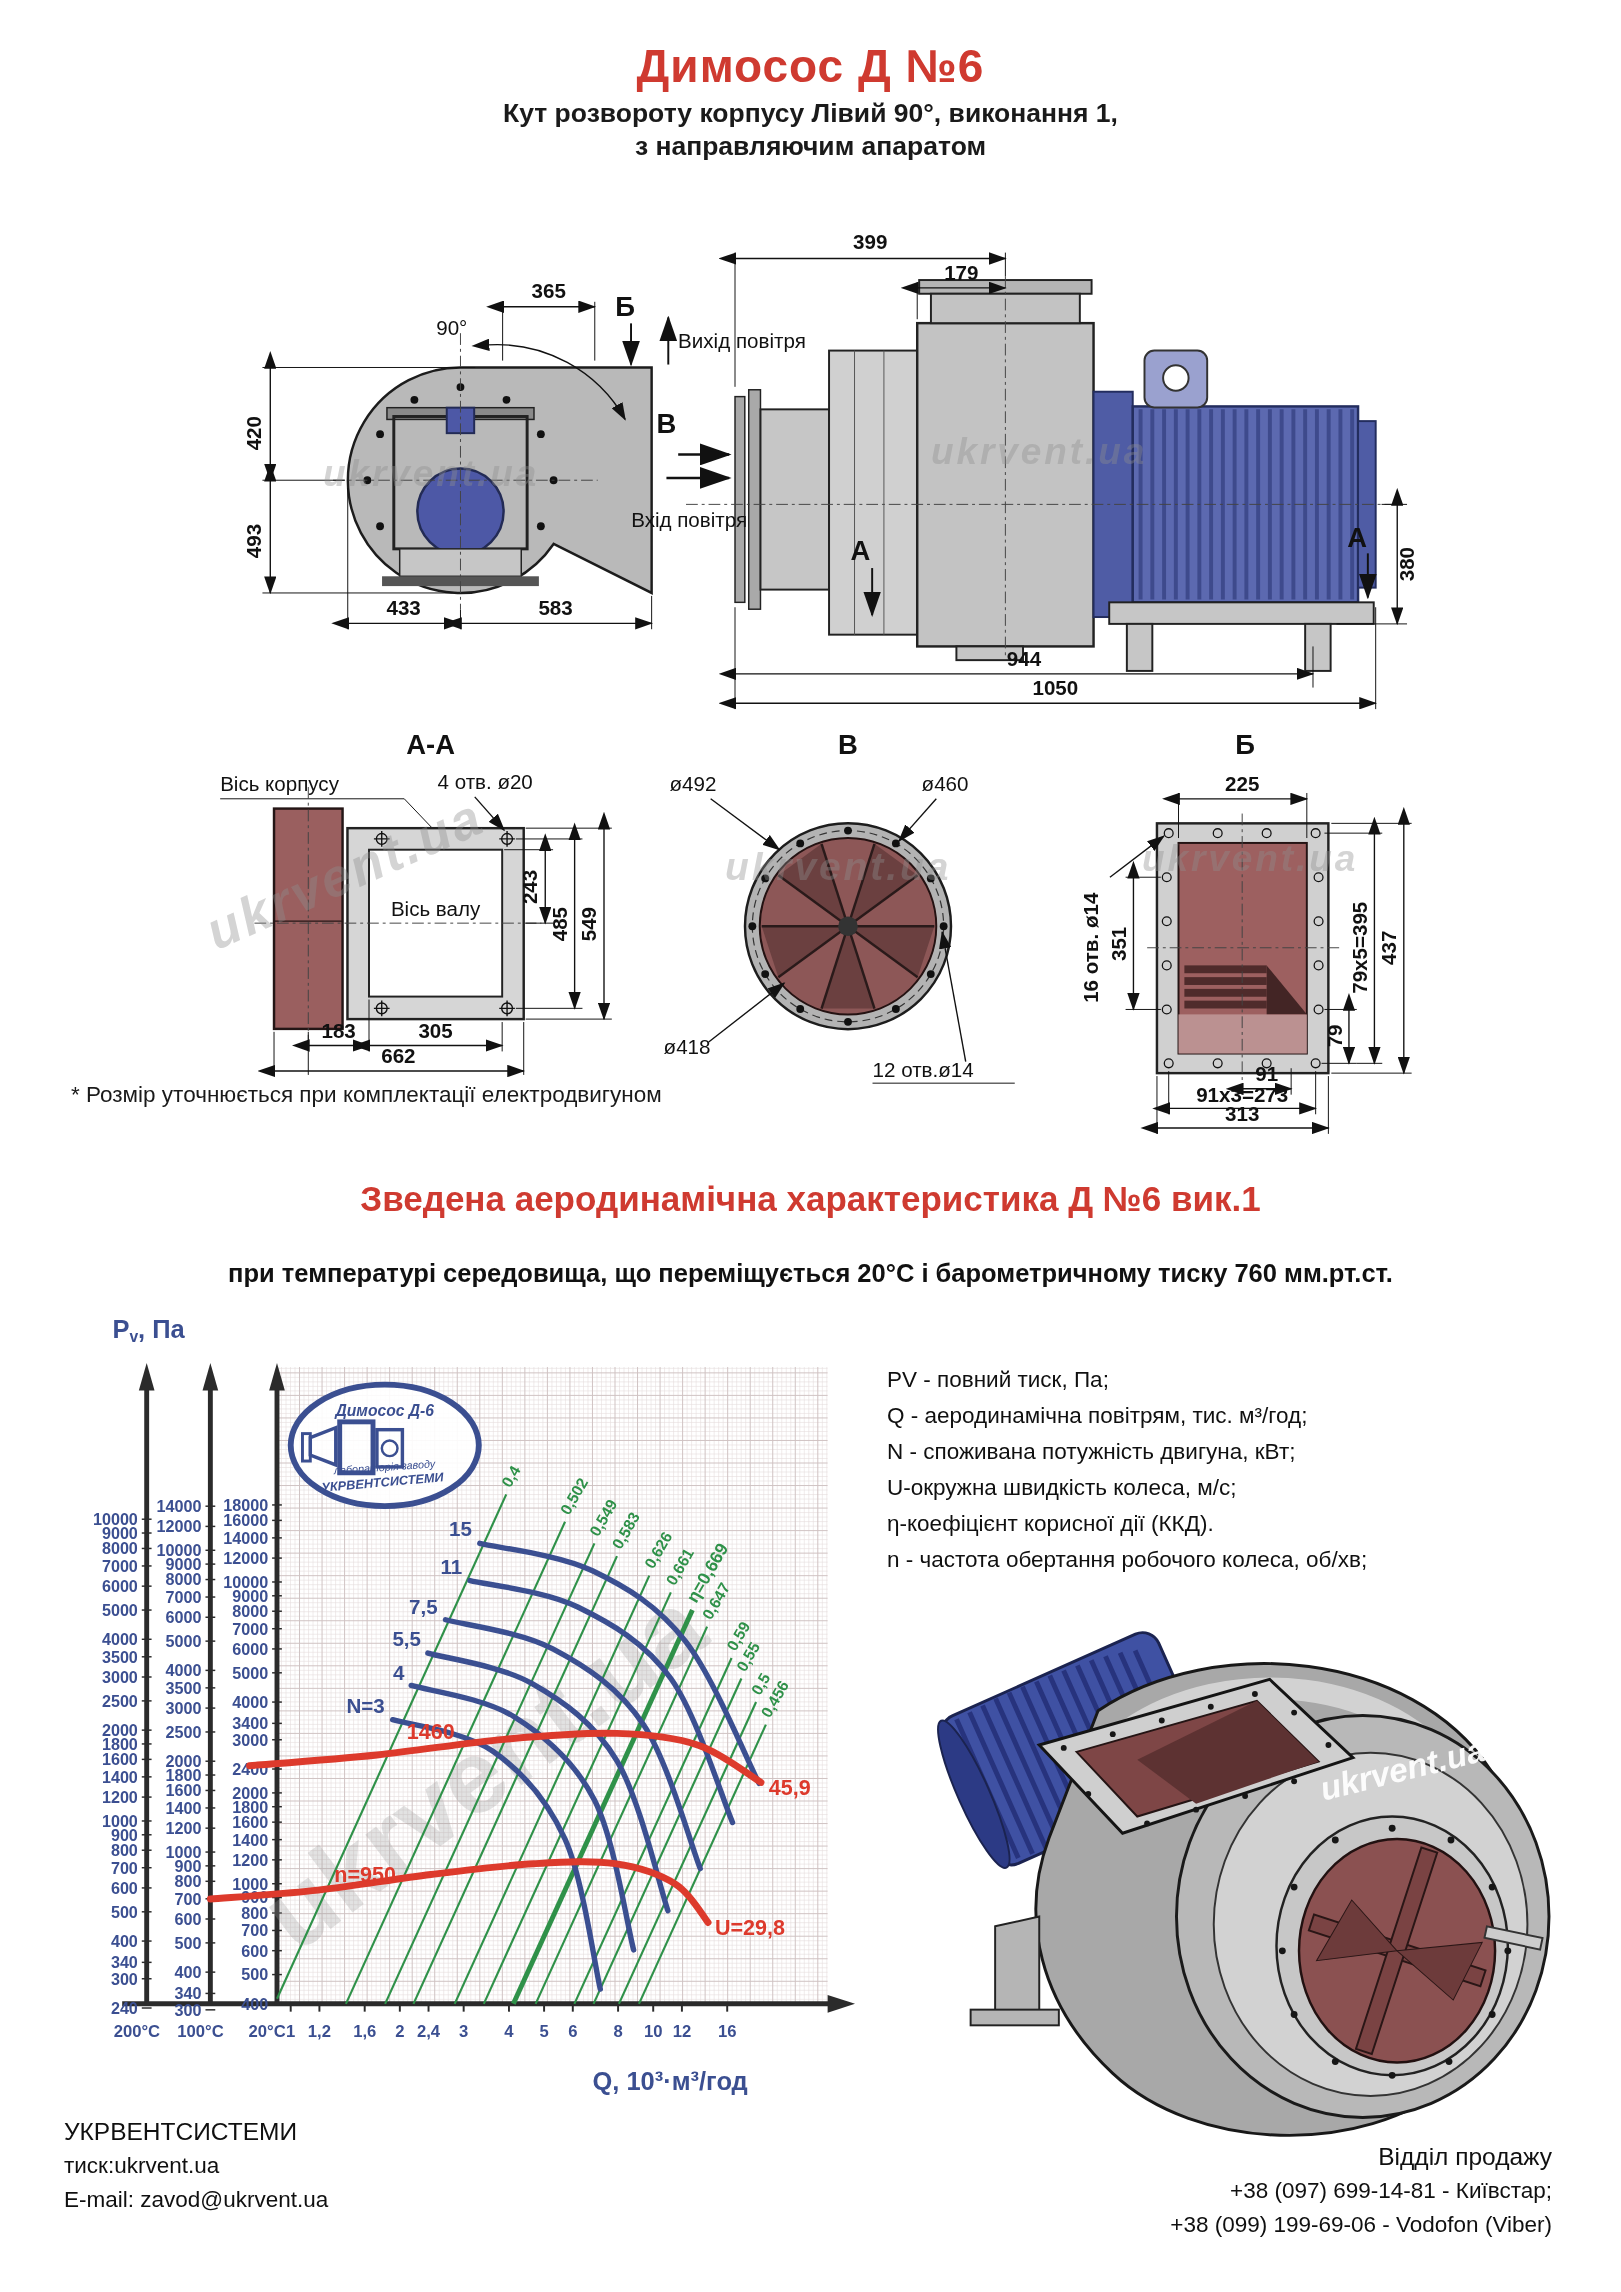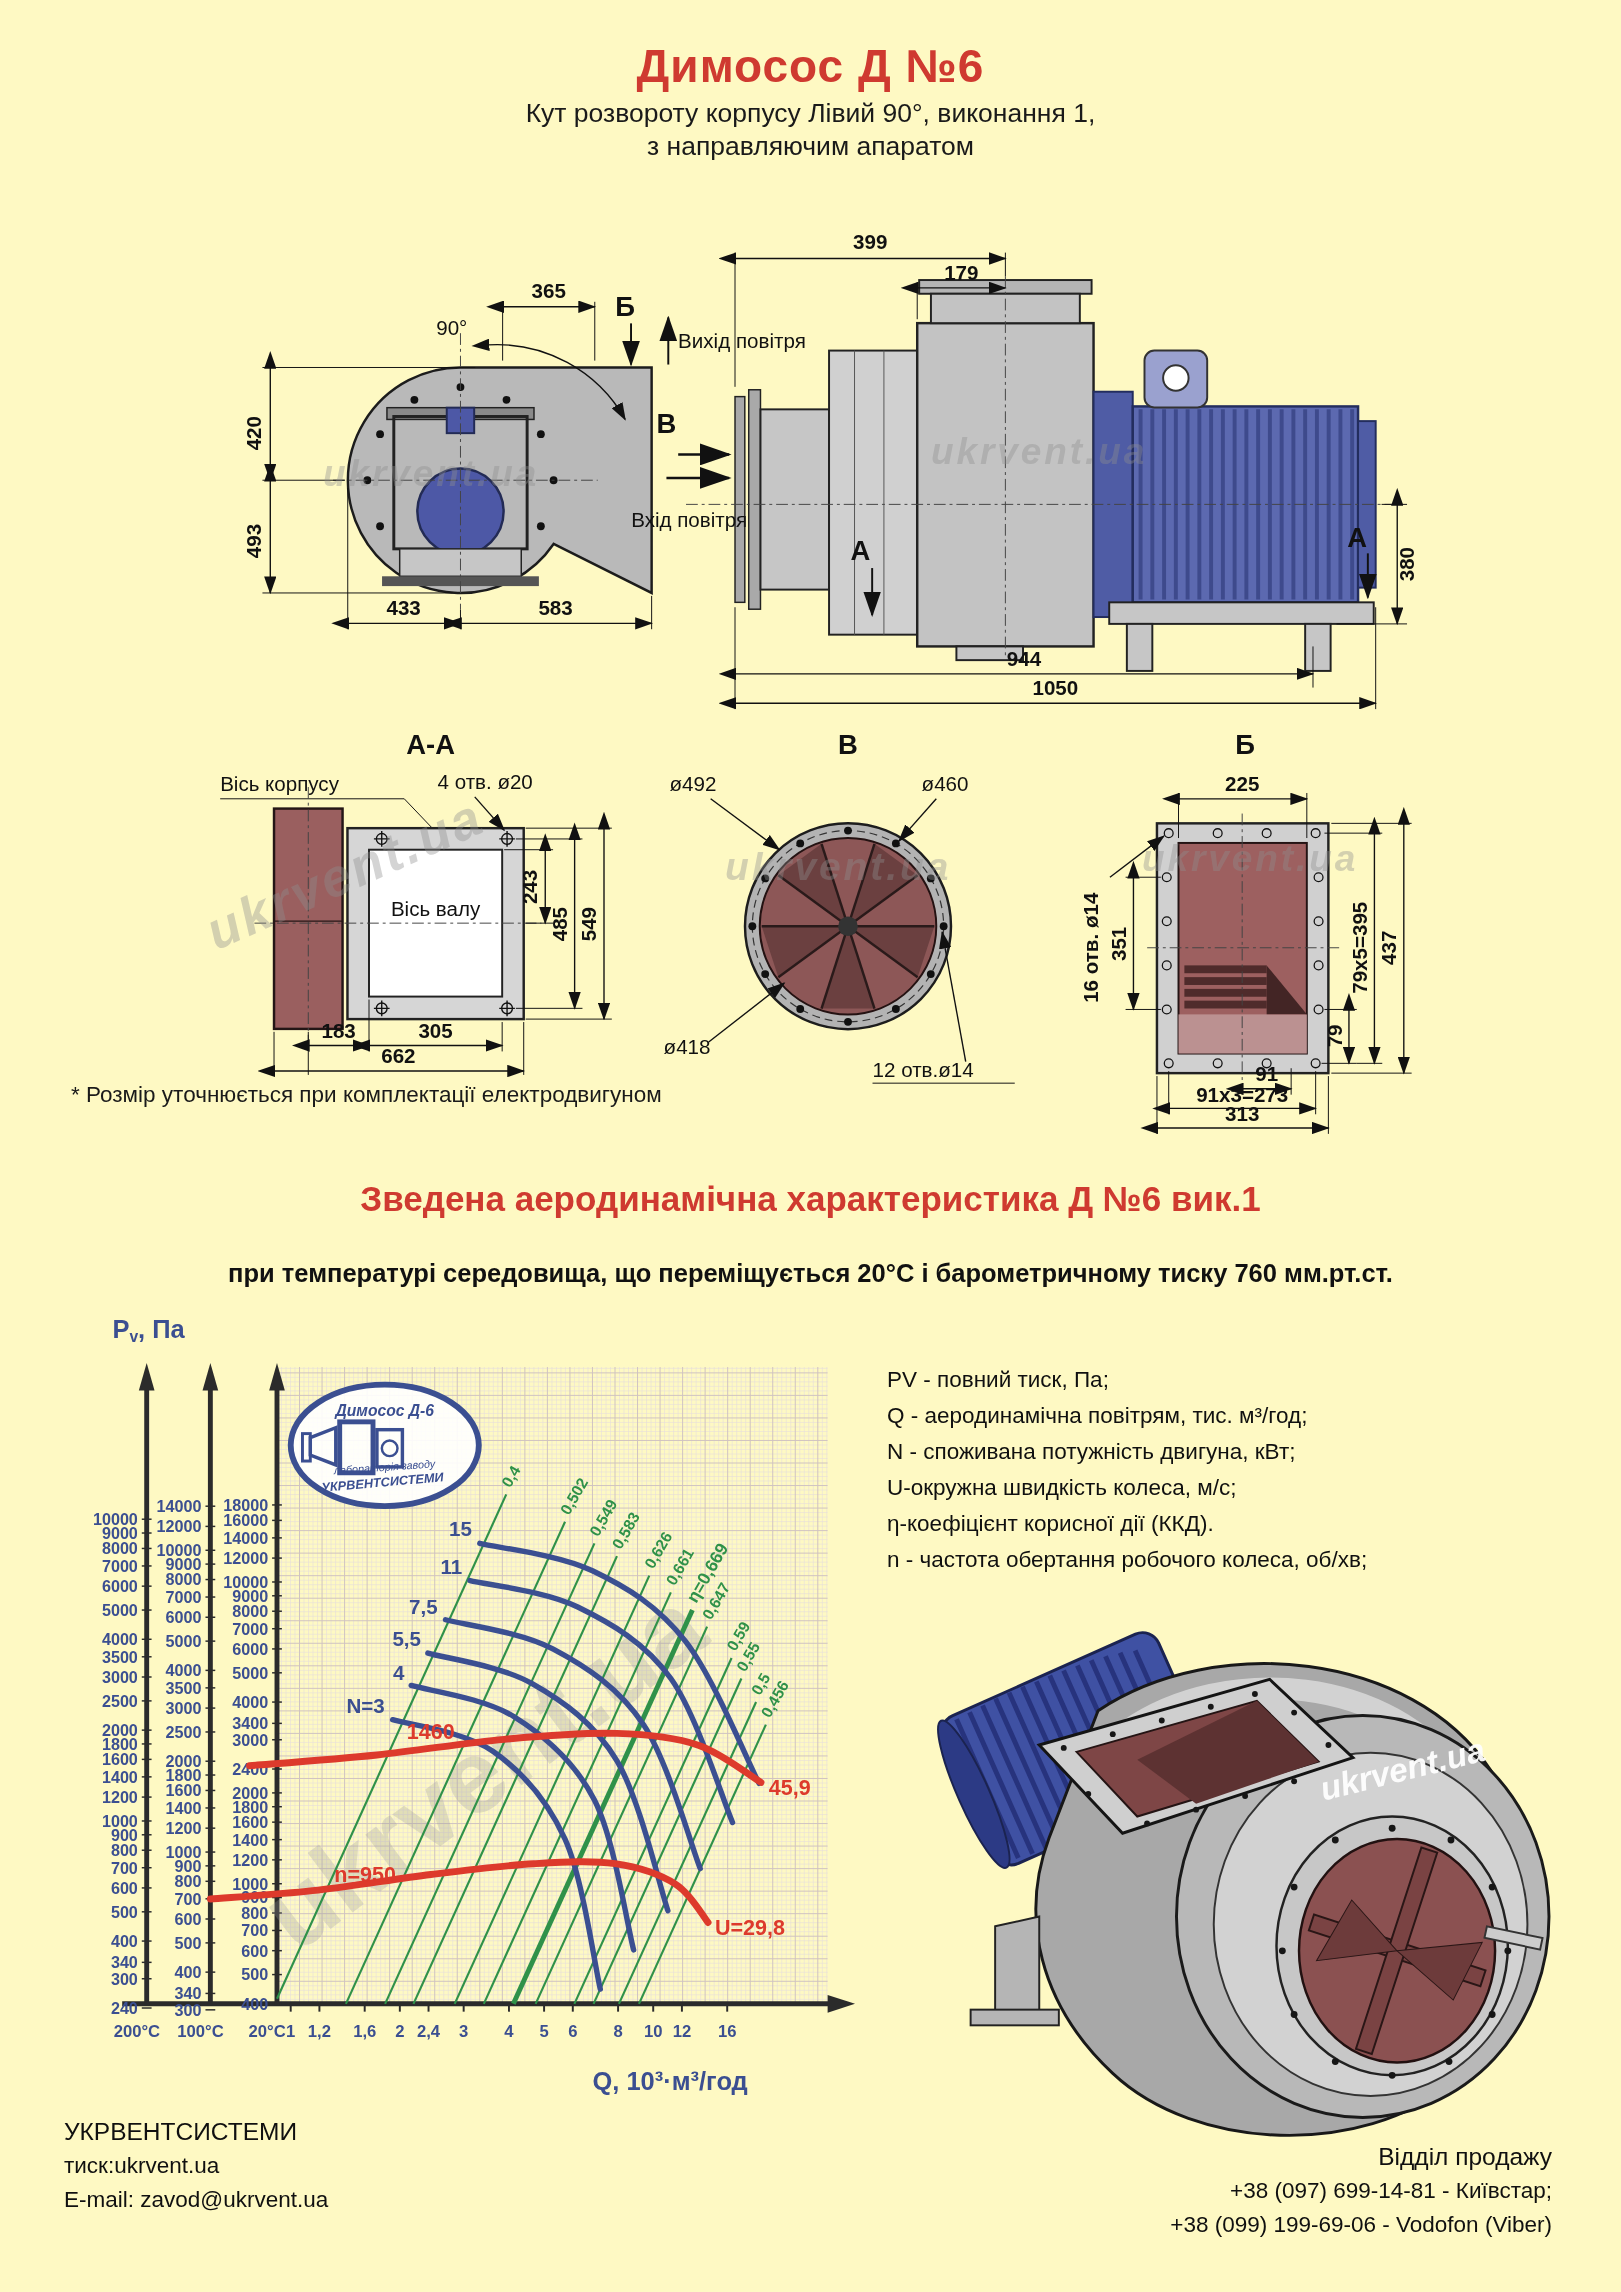--- a/index.html
+++ b/index.html
@@ -1,24 +1,24 @@
 <!DOCTYPE html>
 <html><head>
 <meta charset="utf-8">
 <style>
   html,body{margin:0;padding:0;background:#777;}
   .page{
-    position:relative;width:1621px;height:2293px;margin:0 auto;background:#fef9c3;
+    position:relative;width:1621px;height:2293px;margin:0 auto;background:#ffffff;
     font-family:"Liberation Sans","DejaVu Sans",sans-serif;overflow:hidden;
   }
   .abs{position:absolute;}
   .title{position:absolute;left:0;top:39px;width:100%;text-align:center;
     font-size:46px;font-weight:bold;color:#cf3a30;letter-spacing:1px;}
   .subtitle{position:absolute;left:0;width:100%;text-align:center;
-    font-size:26.5px;font-weight:normal;color:#1a1a1a;}
+    font-size:26.5px;font-weight:bold;color:#1a1a1a;}
   .note{position:absolute;left:71px;top:1082px;font-size:22.5px;color:#1a1a1a;}
   .chart-heading{position:absolute;left:0;top:1179px;width:100%;text-align:center;
     font-size:35px;font-weight:bold;color:#cf3a30;}
   .chart-subheading{position:absolute;left:0;top:1227px;width:100%;text-align:center;
     font-size:25.5px;font-weight:bold;color:#111;margin-top:32px;}
   .legend{position:absolute;left:887px;top:1362px;width:667px;font-size:22.5px;
     color:#101010;line-height:36px;}
   .footer-left{position:absolute;left:64px;top:2115px;font-size:22.5px;color:#101010;line-height:34px;}
   .footer-left .company{font-size:24.5px;}
   .footer-right{position:absolute;right:69px;top:2115px;text-align:right;font-size:22.5px;color:#101010;line-height:34px;margin-top:25px;}

